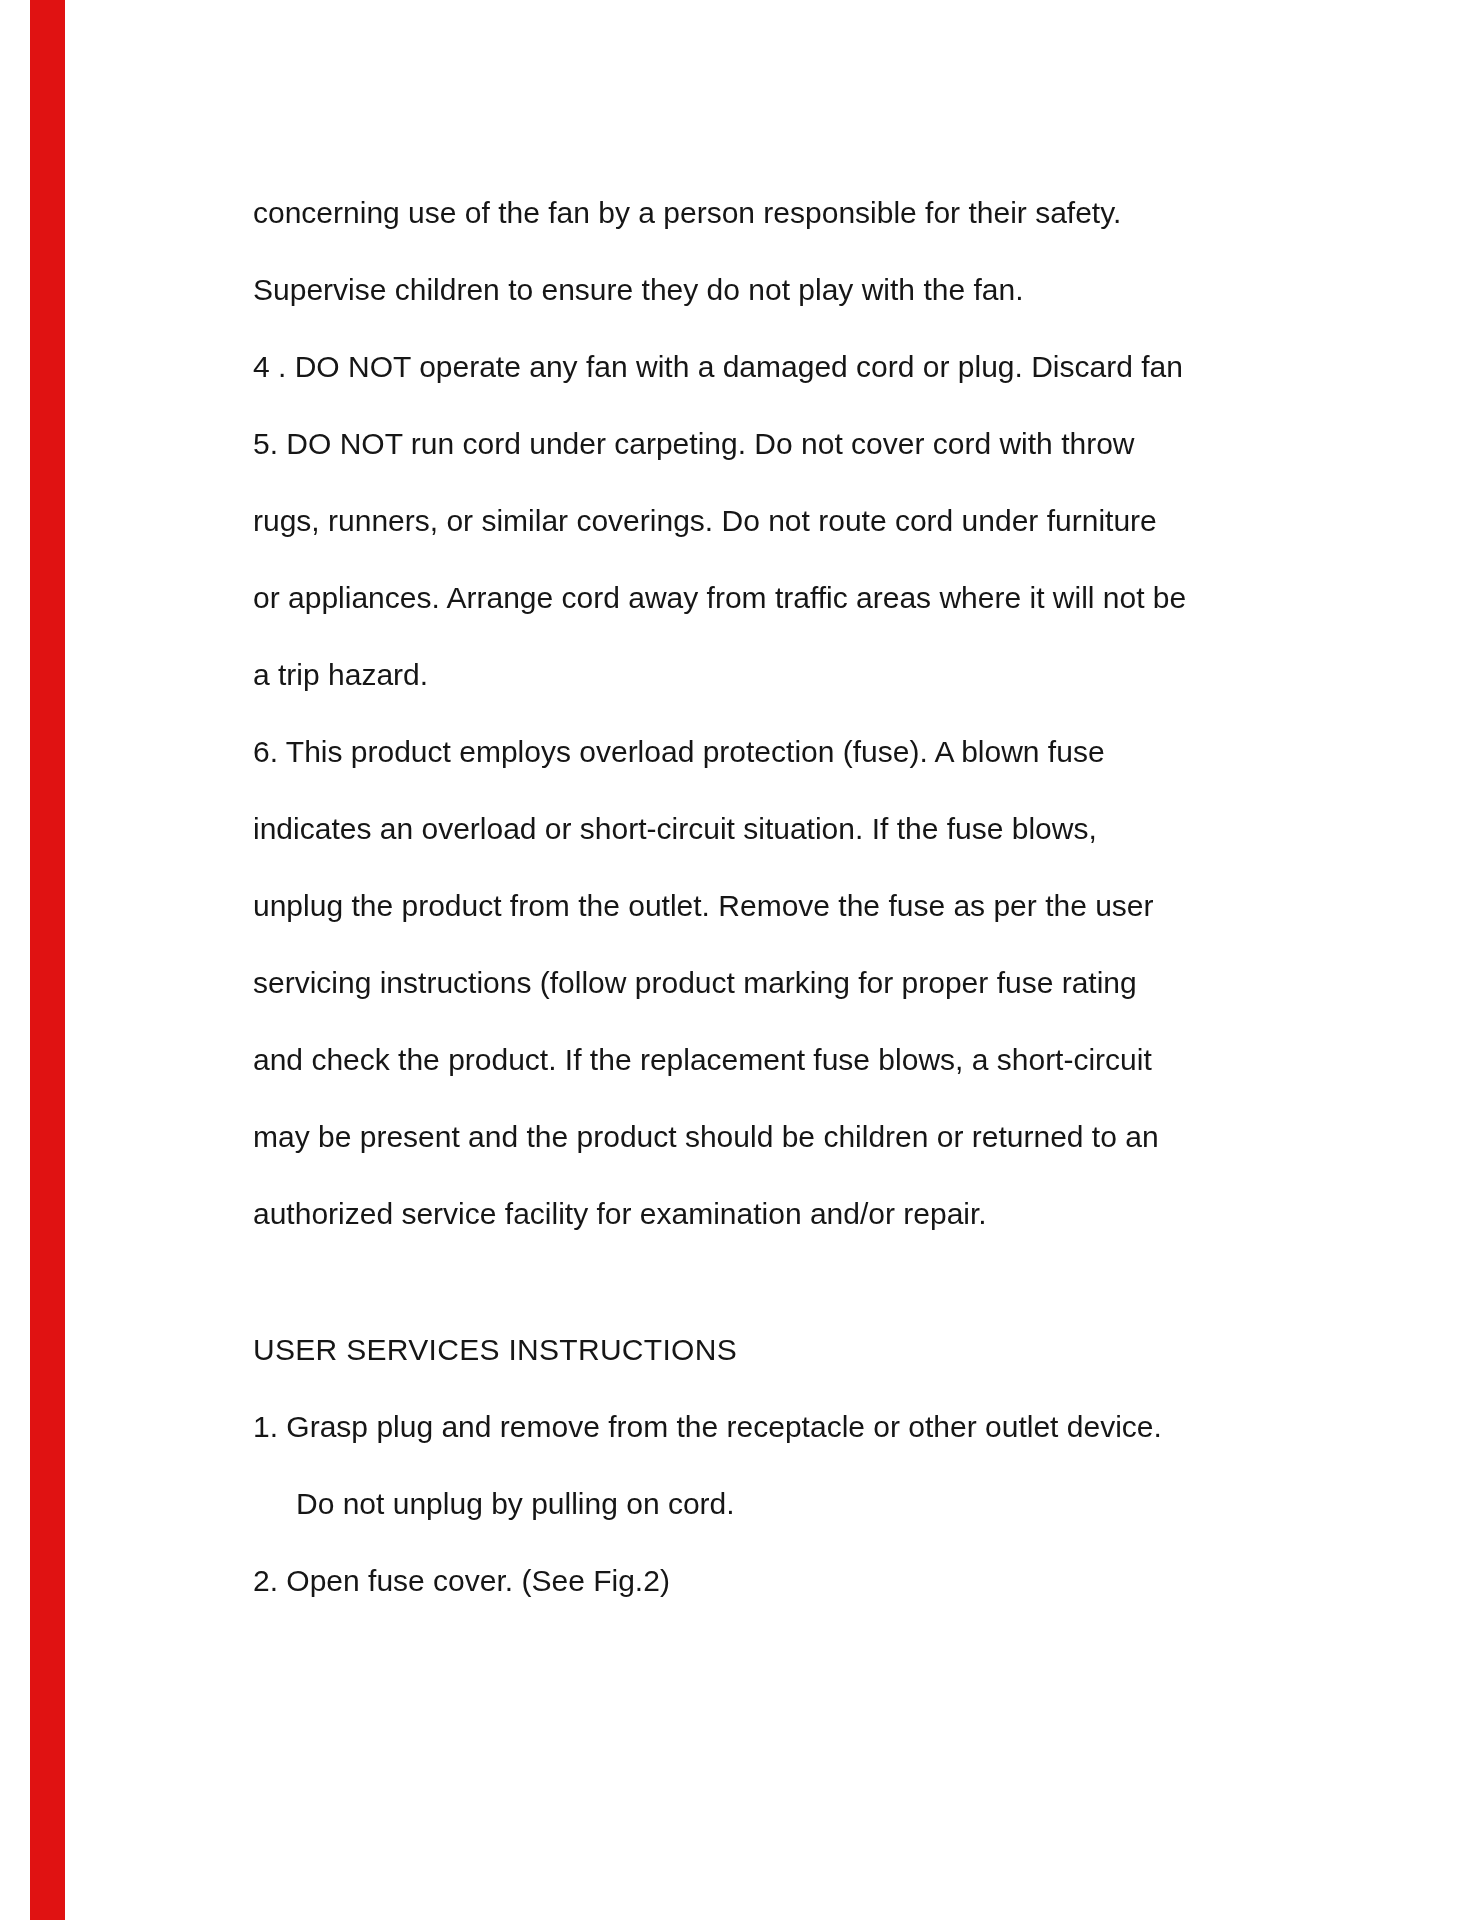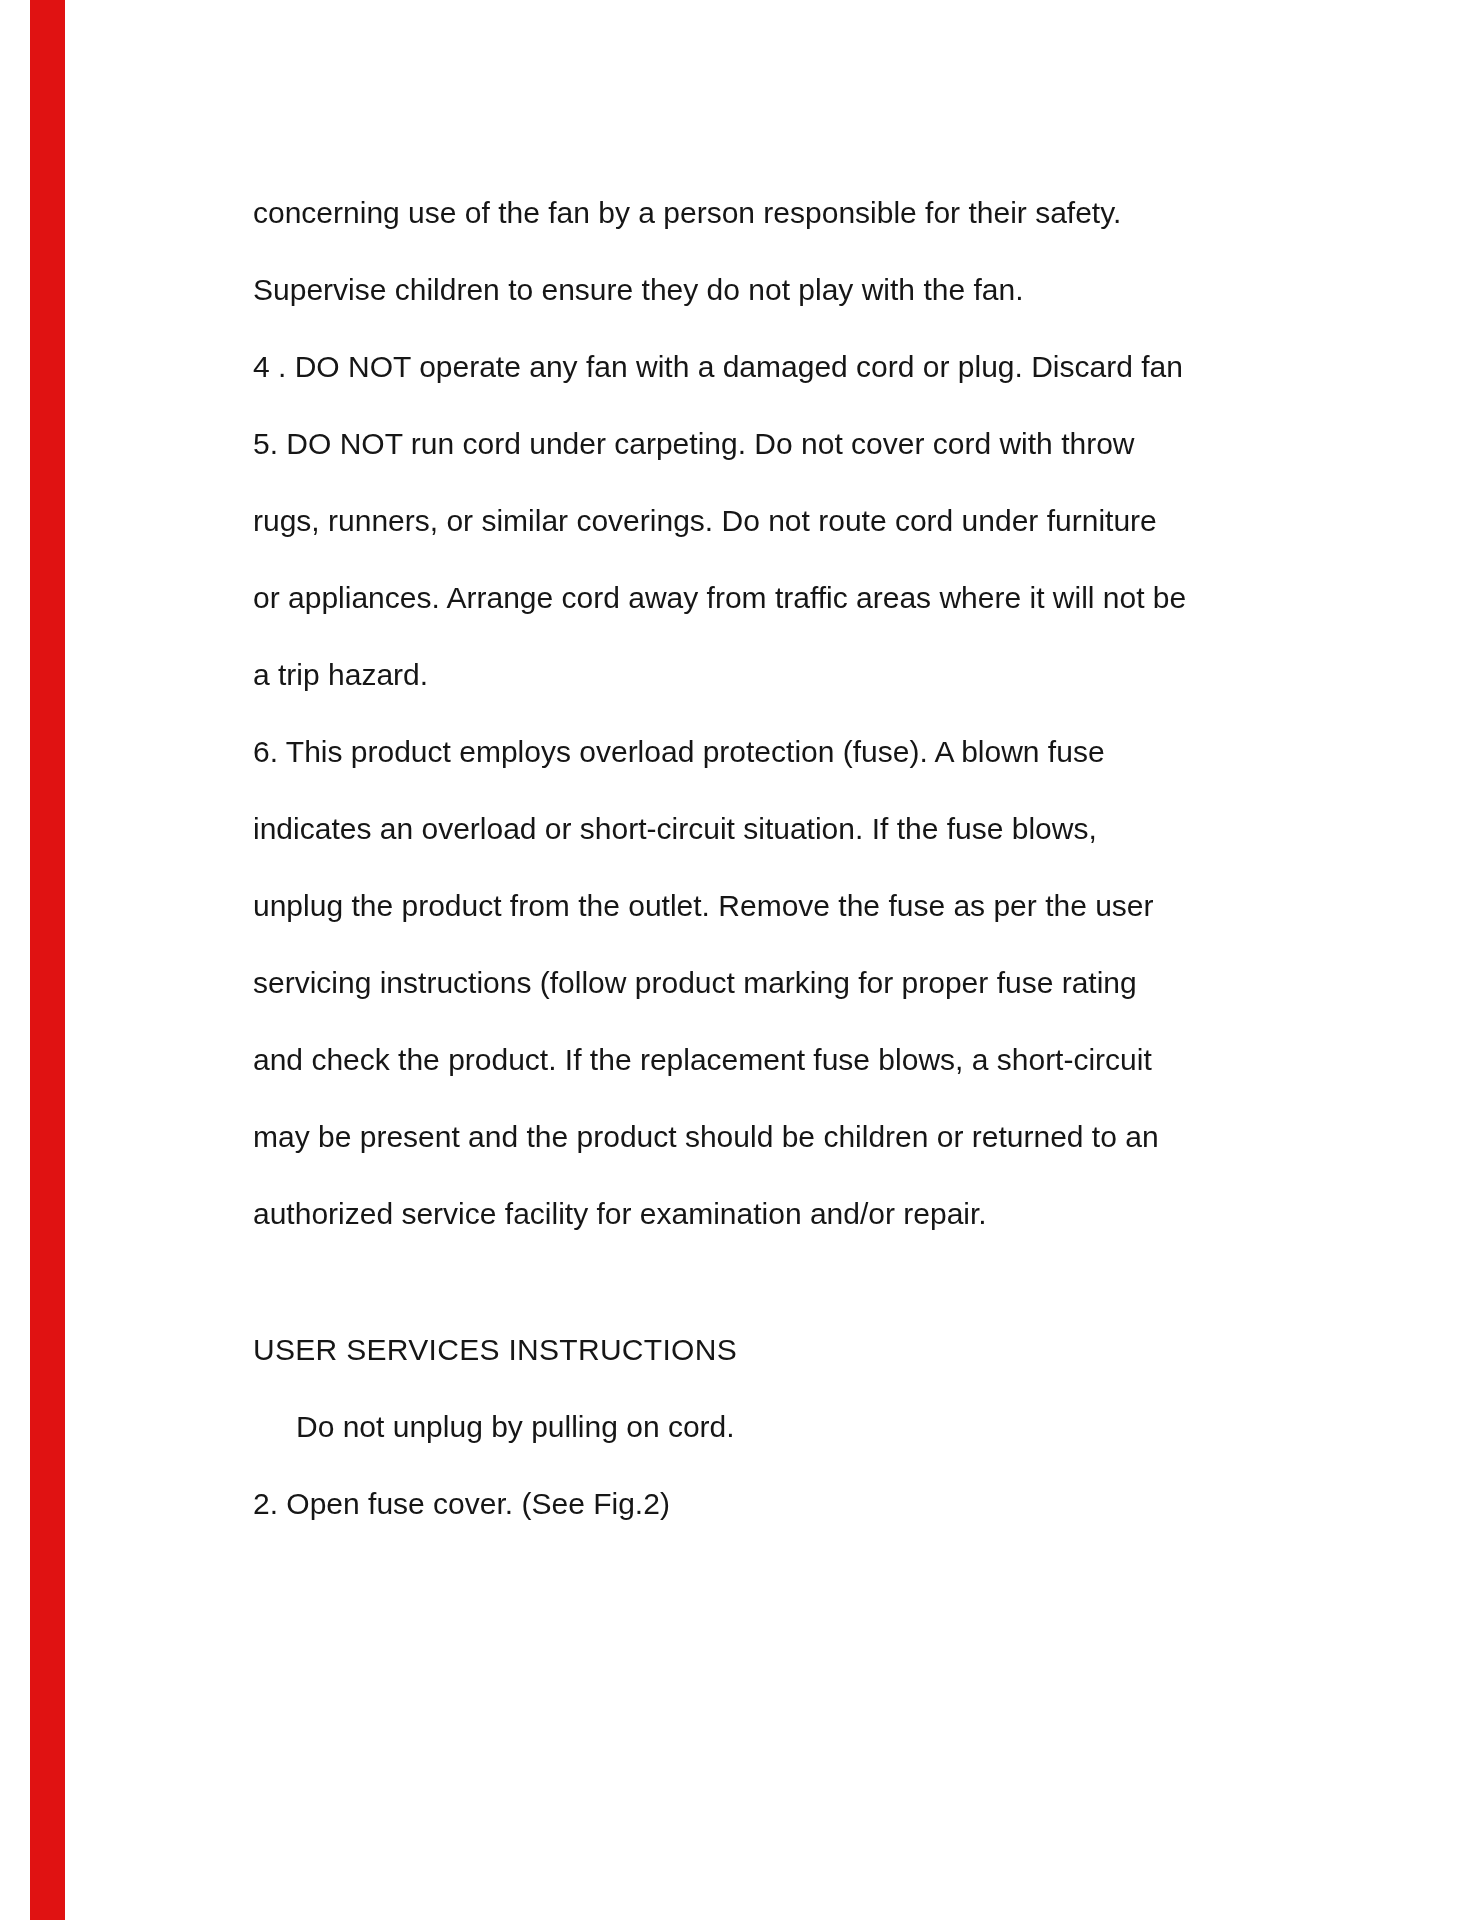--- a/index.html
+++ b/index.html
@@ -59,16 +59,17 @@
     <div class="line">6. This product employs overload protection (fuse). A blown fuse</div>
     <div class="line">indicates an overload or short-circuit situation. If the fuse blows,</div>
     <div class="line">unplug the product from the outlet. Remove the fuse as per the user</div>
     <div class="line">servicing instructions (follow product marking for proper fuse rating</div>
     <div class="line">and check the product. If the replacement fuse blows, a short-circuit</div>
     <div class="line">may be present and the product should be children or returned to an</div>
     <div class="line">authorized service facility for examination and/or repair.</div>
 
     <div class="heading">USER SERVICES INSTRUCTIONS</div>
 
+    <div class="line">1. Grasp plug and remove from the receptacle or other outlet device.</div>
     <div class="line indent">Do not unplug by pulling on cord.</div>
     <div class="line">2. Open fuse cover. (See Fig.2)</div>
   </div>
 </div>
 
 </body></html>

